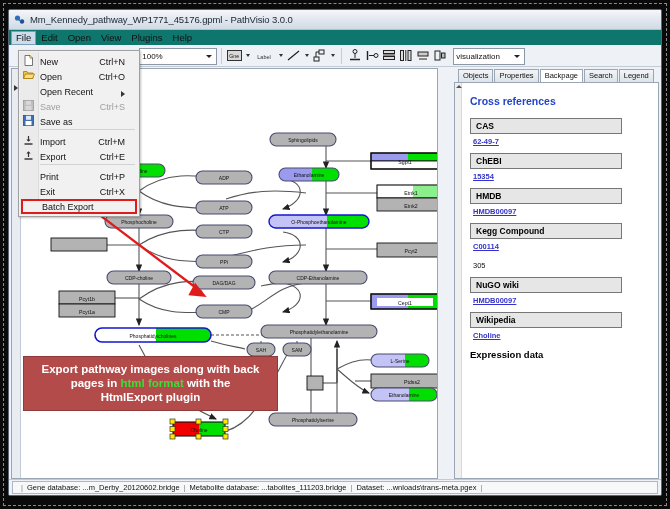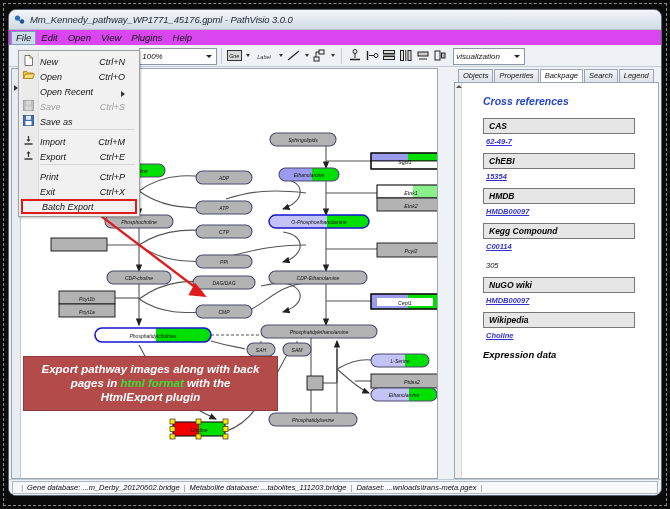--- a/index.html
+++ b/index.html
@@ -21,25 +21,24 @@
     position:absolute; left:3px; top:3px; right:3px; bottom:3px;
     border:1px dashed #8a8a8a;
     pointer-events:none;
   }
 
   
   #window {
     position:absolute; left:8px; top:9px; width:654px; height:487px;
     background:#eef1f5;
     border:1px solid #5a6673;
-    border-radius:8px;
+    border-radius:2px;
     box-shadow:0 0 0 1px #c9d2dc inset;
     display:flex; flex-direction:column;
     overflow:hidden;
-    font-style:italic;
   }
 
   
   #titlebar {
     height:20px;
     background:linear-gradient(#f4f7fa,#dfe6ee 55%,#d2dae4);
     border-bottom:1px solid #b4bfcb;
     display:flex; align-items:center;
     padding:0 5px;
     flex:none;
@@ -50,21 +49,21 @@
   }
   #titlebar .tb-icon svg { display:block; }
   #title-text {
     font-size:9.5px; color:#1a2430; white-space:nowrap;
     letter-spacing:-0.1px;
   }
 
   
   #menubar {
     height:15px; flex:none;
-    background:#d946ef;
+    background:#0f766e;
     display:flex; align-items:flex-end;
     padding:0 2px;
     position:relative; z-index:40;
   }
   .menu-item {
     font-size:9.5px; color:#111; padding:1px 5px;
     line-height:12px; cursor:default; white-space:nowrap;
   }
   .menu-item.active {
     background:#cddcea; border:1px solid #7f9cba;
@@ -156,21 +155,21 @@
   }
   #panel-gutter {
     width:7px; flex:none; background:#f0f0f0; border-right:1px solid #d8d8d8;
     position:relative;
   }
   #panel-gutter:after{
     content:""; position:absolute; top:2px; left:1px;
     width:0;height:0;border-left:3px solid transparent;border-right:3px solid transparent;border-bottom:3px solid #555;
   }
   #panel-content {
-    flex:1; padding:8px 9px 4px 21px; overflow:hidden;
+    flex:1; padding:8px 9px 4px 8px; overflow:hidden;
     font-family:"Liberation Serif", serif;
   }
   .xref-title {
     font-family:"Liberation Sans", sans-serif;
     font-size:10.5px; font-weight:bold; color:#2244cc;
     margin:4px 0 11px 0;
   }
   .xref-block { margin-bottom:7px; }
   .xref-head {
     border:1px solid #777;

